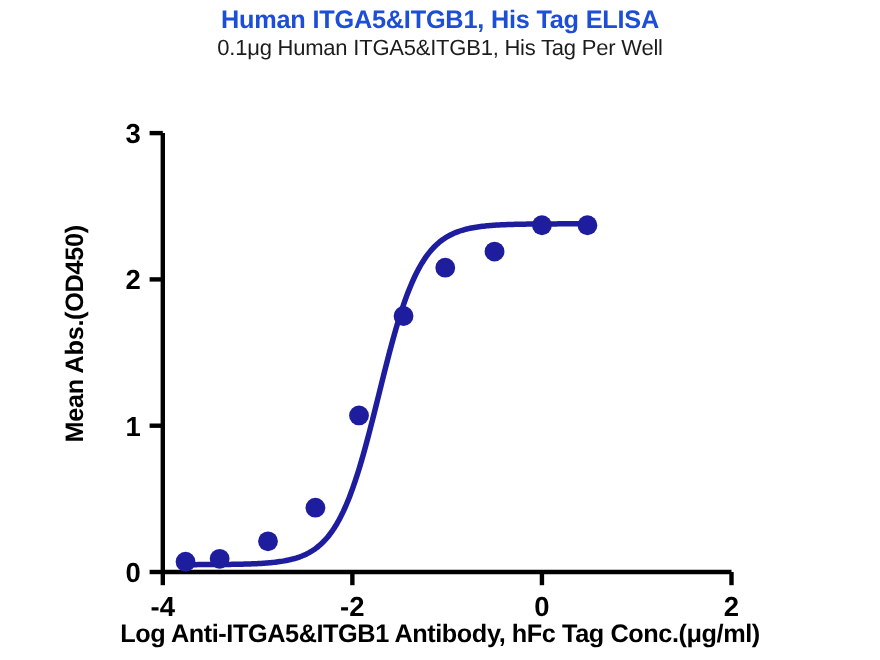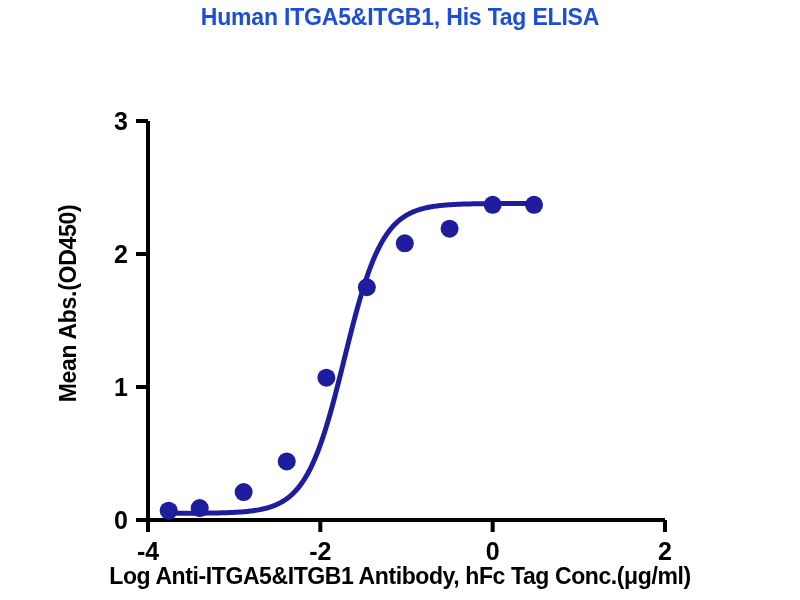--- a/index.html
+++ b/index.html
@@ -76,20 +76,21 @@
     font-weight: bold;
     fill: #000000;
   }
 </style>
 </head>
 <body>
 
 <div id="figure">
 
   <div class="title">Human ITGA5&amp;ITGB1, His Tag ELISA</div>
+  <div class="subtitle">0.1μg Human ITGA5&amp;ITGB1, His Tag Per Well</div>
   <div class="ylabel">Mean Abs.(OD450)</div>
   <div class="xlabel">Log Anti-ITGA5&amp;ITGB1 Antibody, hFc Tag Conc.(μg/ml)</div>
 
   <svg class="plot" width="800" height="600">
     <g>
       <line id="y-axis-line" x1="148" y1="121" x2="148" y2="520" stroke="#000000" stroke-width="4"></line>
       <line id="x-axis-line" x1="148" y1="520" x2="665" y2="520" stroke="#000000" stroke-width="4"></line>
     </g>
     <g id="y-ticks">
         <line x1="136" y1="520" x2="148" y2="520" stroke="#000000" stroke-width="4"></line>

